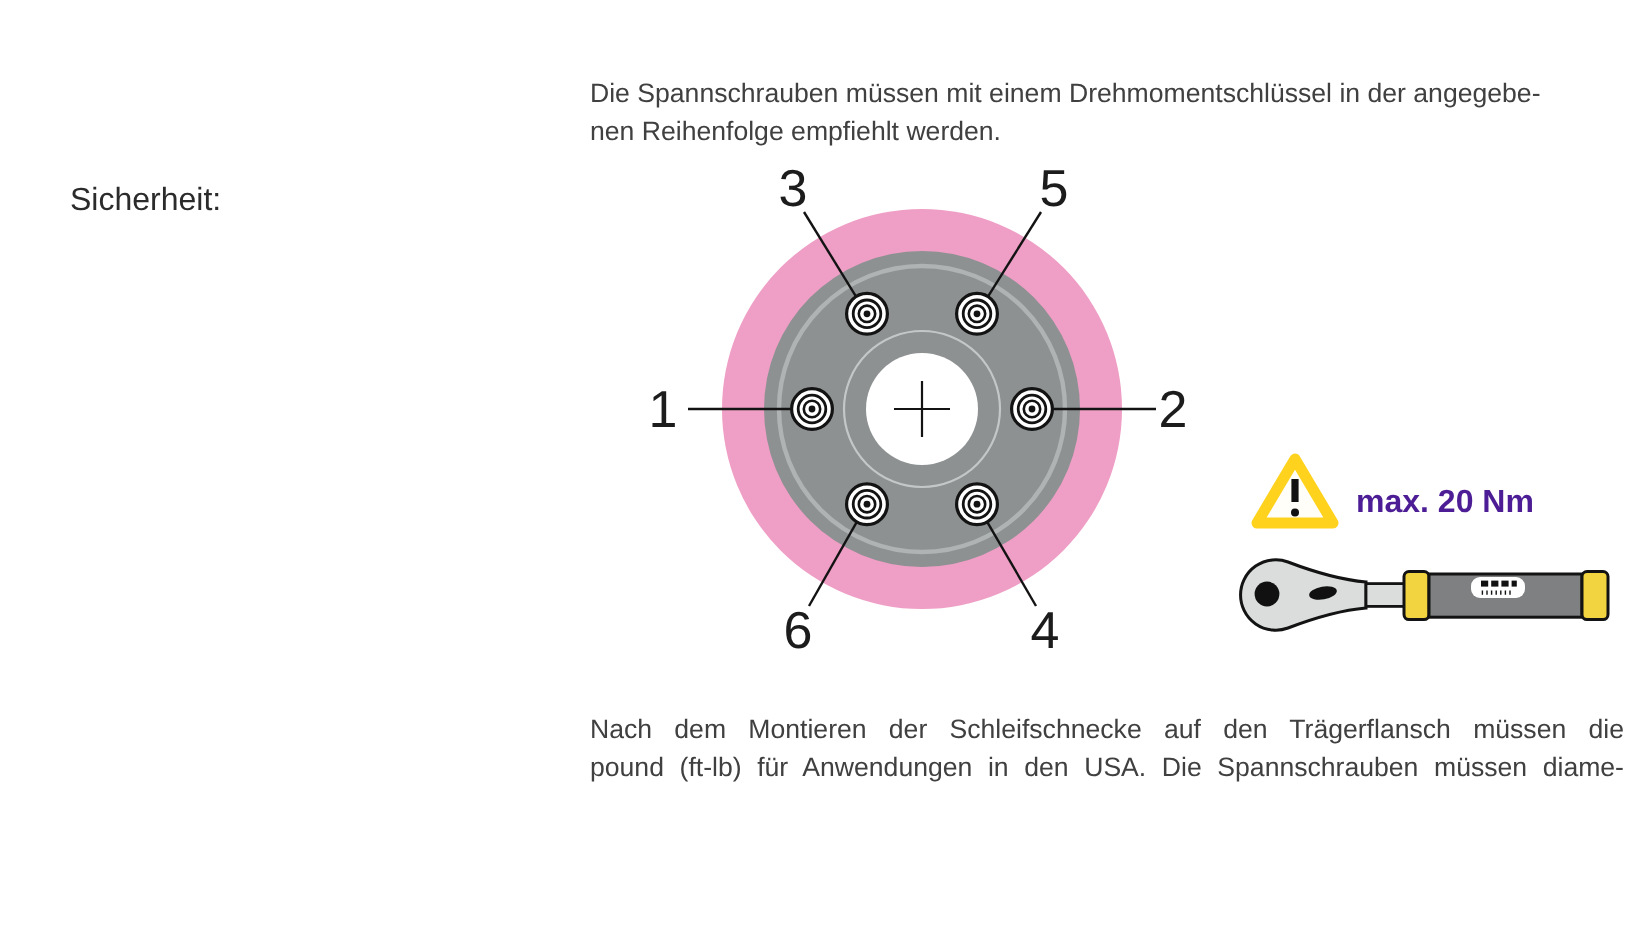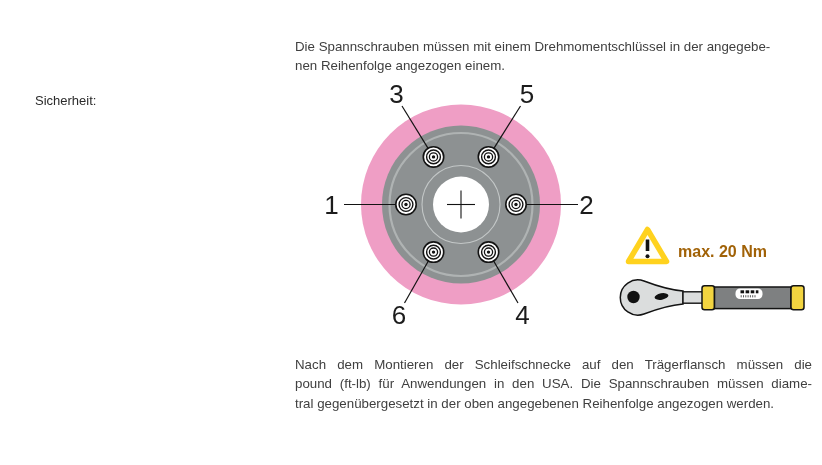--- a/index.html
+++ b/index.html
@@ -4,52 +4,52 @@
 <style>
   html,body { margin:0; padding:0; background:#fff; }
   .page {
     position:relative; width:822px; height:465px; background:#ffffff;
     font-family:"Liberation Sans", sans-serif; overflow:hidden;
     color:#1c1c1c;
   }
   .abs { position:absolute; }
   .margin-note {
     position:absolute; left:35px; top:90px;
-    font-size:13px; line-height:21px; color:#2b2b2b;
+    font-size:16px; line-height:21px; color:#2b2b2b;
   }
   .col {
     position:absolute; left:295px; width:517px;
     font-size:13.3px; line-height:19.4px; color:#404040;
   }
   .intro { top:37px; }
   .body-text { top:355px; }
   .line { white-space:nowrap; }
   .jline { text-align:justify; text-align-last:justify; white-space:nowrap; }
   .torque-label {
     position:absolute; left:678px; top:243px;
-    font-size:16px; font-weight:bold; color:#a16207;
+    font-size:16px; font-weight:bold; color:#4c1d95;
     white-space:nowrap;
   }
   svg text.num {
     font-family:"Liberation Sans", sans-serif;
     font-size:26px; fill:#1c1c1c;
   }
 </style>
 </head>
 <body>
 
 <div class="page">
 
   <aside class="margin-note">
     <div class="line">Sicherheit:</div>
   </aside>
 
   <div class="col intro">
     <div class="line">Die Spannschrauben müssen mit einem Drehmomentschlüssel in der angegebe-</div>
-    <div class="line">nen Reihenfolge angezogen einem.</div>
+    <div class="line">nen Reihenfolge empfiehlt werden.</div>
   </div>
 
   <svg class="abs" style="left:290px; top:78px;" width="330" height="260" viewBox="290 78 330 260">
 
     <circle cx="461" cy="204.5" r="100" fill="#EF9EC5"></circle>
     <circle cx="461" cy="204.5" r="79" fill="#8D9192"></circle>
     <circle cx="461" cy="204.5" r="71.5" fill="none" stroke="#AFB3B3" stroke-width="2.2"></circle>
     <circle cx="461" cy="204.5" r="39" fill="none" stroke="#C3C7C7" stroke-width="1.1"></circle>
     <circle cx="461" cy="204.5" r="28" fill="#FFFFFF"></circle>
 
@@ -142,16 +142,15 @@
         <path d="M741.2 295.2 v2.2 m2.3 -2.2 v2.2 m2.3 -2.2 v2.2 m2.3 -2.2 v2.2 m2.3 -2.2 v2.2 m2.3 -2.2 v2.2 m2.3 -2.2 v2.2" stroke="#111" stroke-width="0.7" fill="none"></path>
       </g>
     </g>
   </svg>
 
   <div class="torque-label">max. 20 Nm</div>
 
   <div class="col body-text">
     <div class="jline">Nach dem Montieren der Schleifschnecke auf den Trägerflansch müssen die</div>
     <div class="jline">pound (ft-lb) für Anwendungen in den USA. Die Spannschrauben müssen diame-</div>
-    <div class="line">tral gegenübergesetzt in der oben angegebenen Reihenfolge angezogen werden.</div>
   </div>
 
 </div>
 
 </body></html>

